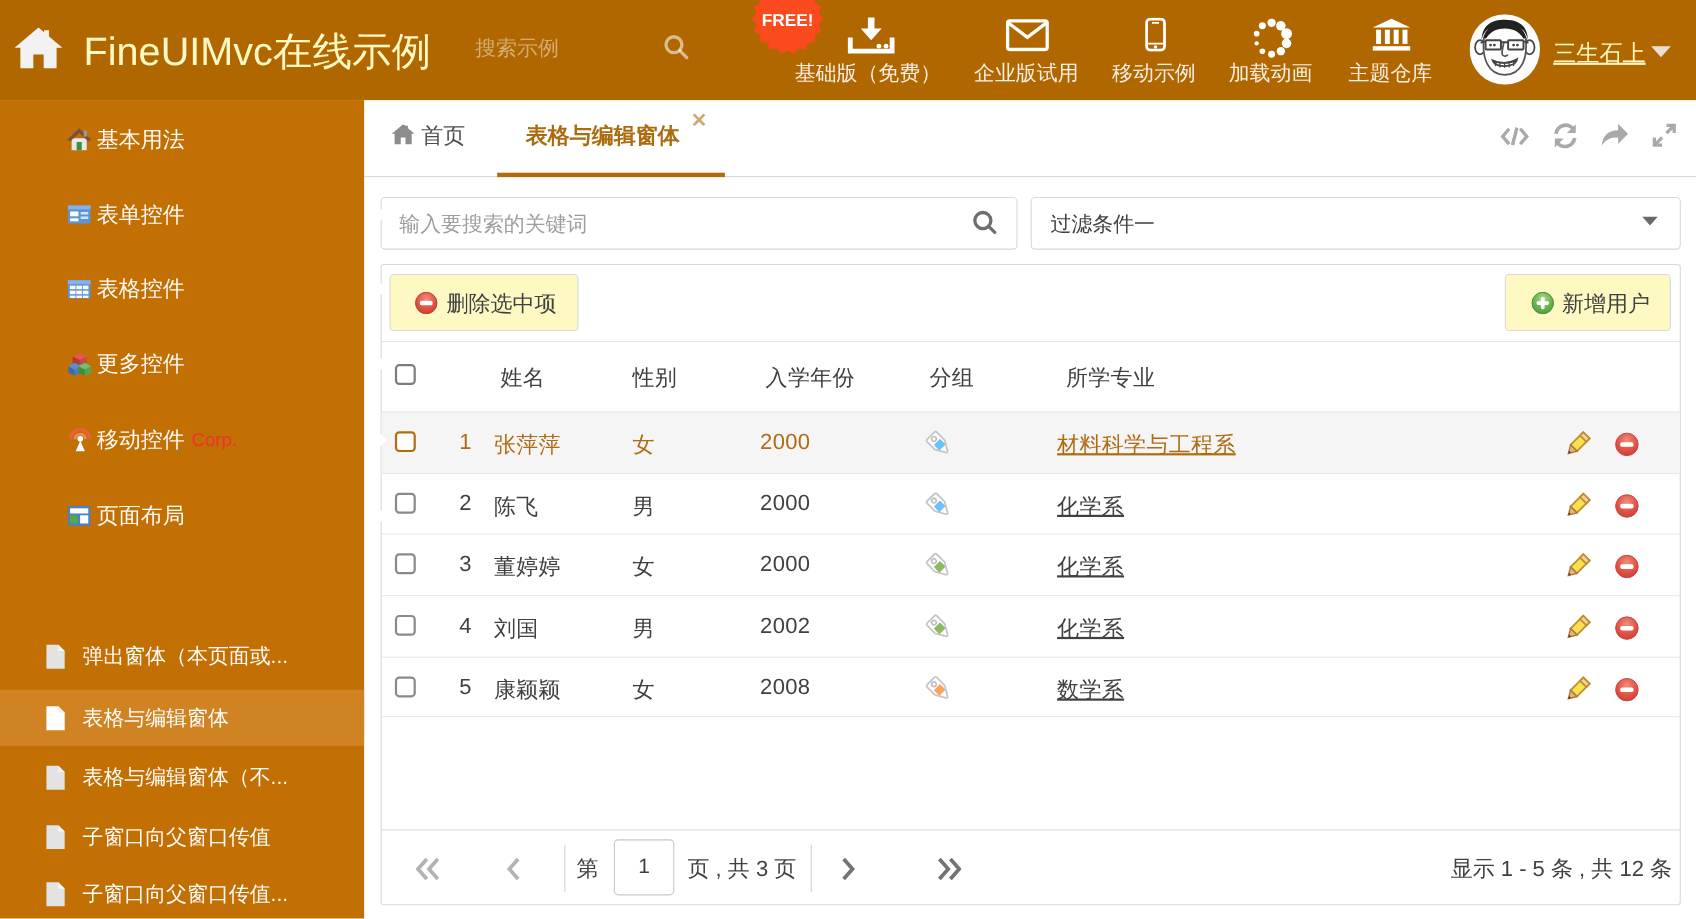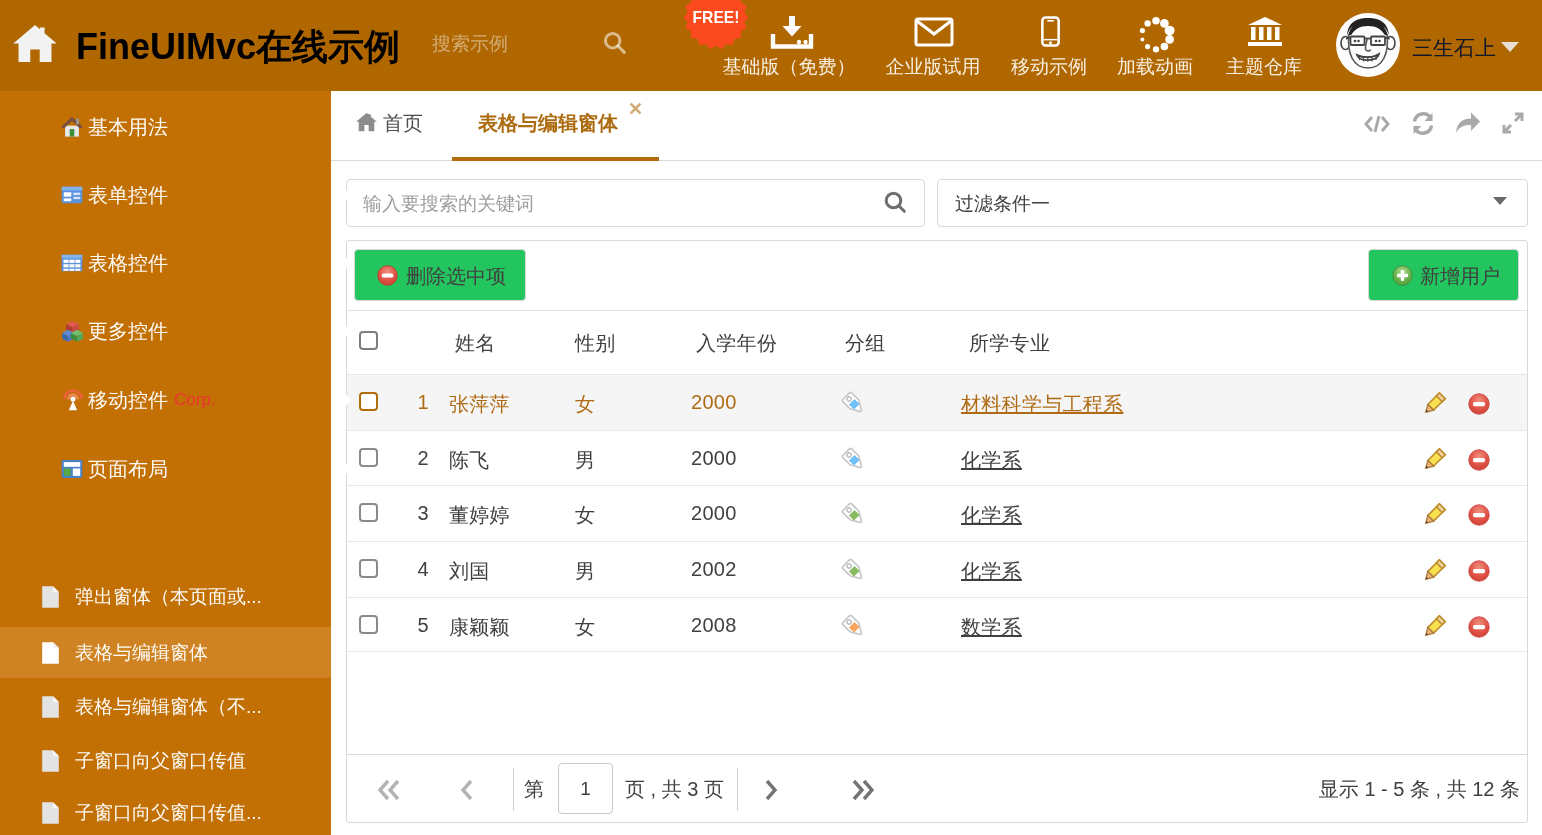--- a/index.html
+++ b/index.html
@@ -4,26 +4,26 @@
 <style>
 * { margin:0; padding:0; box-sizing:border-box; }
 html,body { width:1542px; height:835px; overflow:hidden; background:#fff;
   font-family:"Liberation Sans", sans-serif; }
 .abs { position:absolute; }
 
 
 #topbar { position:absolute; left:0; top:0; width:1542px; height:91px;
   background:#b06700; overflow:hidden; z-index:5; }
 #topbar .title { position:absolute; left:76px; top:23px; font-size:36px;
-  font-weight:bold; color:#000000; letter-spacing:0px; }
+  font-weight:normal; color:#fef9c3; letter-spacing:0px; }
 #topbar .searchph { position:absolute; left:432px; top:31px; font-size:19px;
   color:rgba(255,255,255,0.45); }
 .toplabel { position:absolute; top:54px; font-size:19px; color:#f7efe2;
   text-align:center; white-space:nowrap; transform:translateX(-50%); }
-.uname { position:absolute; left:1412px; top:34px; font-size:21px; color:#0f172a; }
+.uname { position:absolute; left:1412px; top:34px; font-size:21px; color:#fef9c3;text-decoration:underline; }
 
 
 #sidebar { position:absolute; left:0; top:91px; width:331px; height:744px;
   background:#c26f03; z-index:4; }
 .mitem { position:absolute; left:0; width:331px; height:68px;margin-left:40px; }
 .mitem .txt { position:absolute; left:48px; top:50%; transform:translateY(-50%);
   font-size:20px; color:#fdfbf7; }
 .mitem .ico { position:absolute; left:21px; top:50%; transform:translateY(-50%); }
 .mitem .arr { position:absolute; right:19px; top:50%; transform:translateY(-50%);
   width:0; height:0; border-left:8px solid #fff; border-top:7px solid transparent;
@@ -58,21 +58,21 @@
 .sselect { position:absolute; left:606px; top:88px; width:591px; height:48px;
   border:1px solid #d9d9d9; border-radius:4px; }
 .sselect .tx { position:absolute; left:17px; top:11px; font-size:19px; color:#404040; }
 .sselect .caret { position:absolute; right:20px; top:17px; width:0; height:0;
   border-top:8px solid #6a6a6a; border-left:7px solid transparent; border-right:7px solid transparent; }
 
 
 #panel { position:absolute; left:15px; top:149px; width:1182px; height:583px;
   border:1px solid #d9d9d9; border-radius:3px; background:#fff; }
 .btn { position:absolute; height:52px; border:1px solid #d9d9d9; border-radius:4px;
-  background:#22c55e; font-size:20px; color:#404040; }
+  background:#fef9c3; font-size:20px; color:#404040; }
 .btn .lb { position:absolute; top:13px; white-space:nowrap; }
 #toolbar-border { position:absolute; left:0; top:69px; width:1180px; height:1px; background:#e4e4e4; }
 
 
 .hrow { position:absolute; left:0; top:70px; width:1180px; height:63px;text-align:center; }
 .hcell { position:absolute; font-size:20px; color:#404040; top:19px; white-space:nowrap; letter-spacing:0.3px; }
 .trow { position:absolute; left:0; width:1180px; height:55px; border-top:1px solid #e8e8e8; }
 .trow.hl { background:#f5f5f5; }
 .tcell { position:absolute; top:16px; font-size:20px; color:#404040; white-space:nowrap; letter-spacing:0.3px; }
 .trow.hl .tcell { color:#af6b13; }

